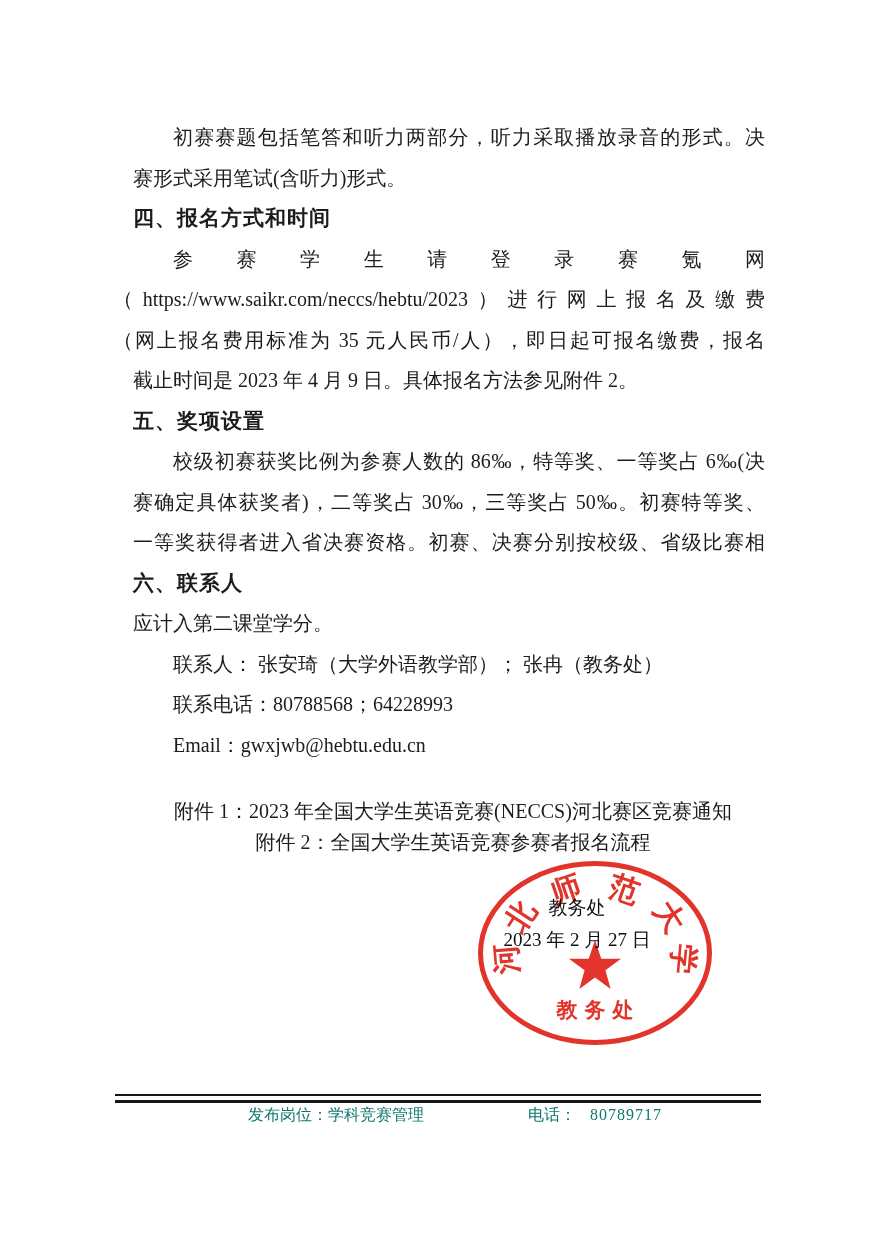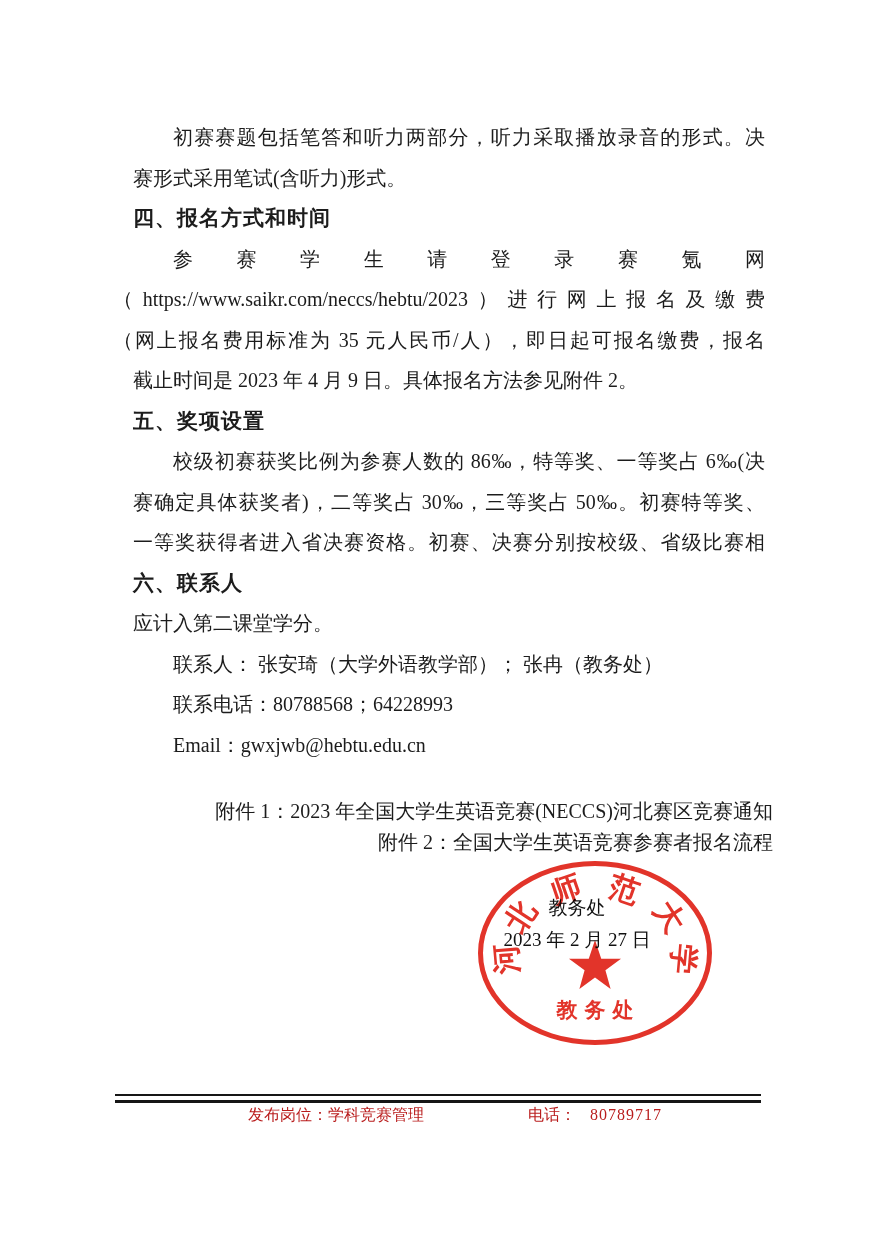--- a/index.html
+++ b/index.html
@@ -18,21 +18,21 @@
   .jfull{text-align-last:justify;}
   .plain{text-align:center;text-align-last:left;}
   .heading{
     font-family:"Liberation Sans","DejaVu Sans",sans-serif;
     font-weight:700;font-size:21px;letter-spacing:1px;
   }
   .indent{text-indent:2em;}
   .hang{margin-left:-20px;}
   
   .attachments{position:absolute;left:133px;top:796px;width:640px;z-index:1;}
-  .att-line{font-size:20px;line-height:31px;text-align:right;}
+  .att-line{font-size:20px;line-height:31px;text-align:center;}
   
   .signature{
     position:absolute;left:447px;top:892px;width:260px;z-index:3;
     text-align:center;font-size:19px;line-height:32px;color:#111;
   }
   
   .stamp{
     position:absolute;left:478px;top:861px;width:234px;height:184px;
     z-index:4;mix-blend-mode:multiply;pointer-events:none;
   }
@@ -50,21 +50,21 @@
     position:absolute;left:0;top:135px;width:100%;
     text-align:center;color:#e2342a;font-size:21px;font-weight:600;
     letter-spacing:7px;text-indent:7px;
   }
   
   .footer-rule{
     position:absolute;left:115px;top:1094px;width:646px;height:4px;
     border-top:2px solid #161616;border-bottom:3px solid #161616;z-index:1;
   }
   .footer-text{
-    position:absolute;top:1103px;font-size:16px;line-height:24px;color:#b91c1c;z-index:1;
+    position:absolute;top:1103px;font-size:16px;line-height:24px;color:#0f766e;z-index:1;
   }
   .footer-publisher{left:248px;}
   .footer-phone{left:528px;}
   .footer-phone .num{margin-left:14px;letter-spacing:1px;}
 </style>
 </head>
 <body>
 
 <div class="page">
 

